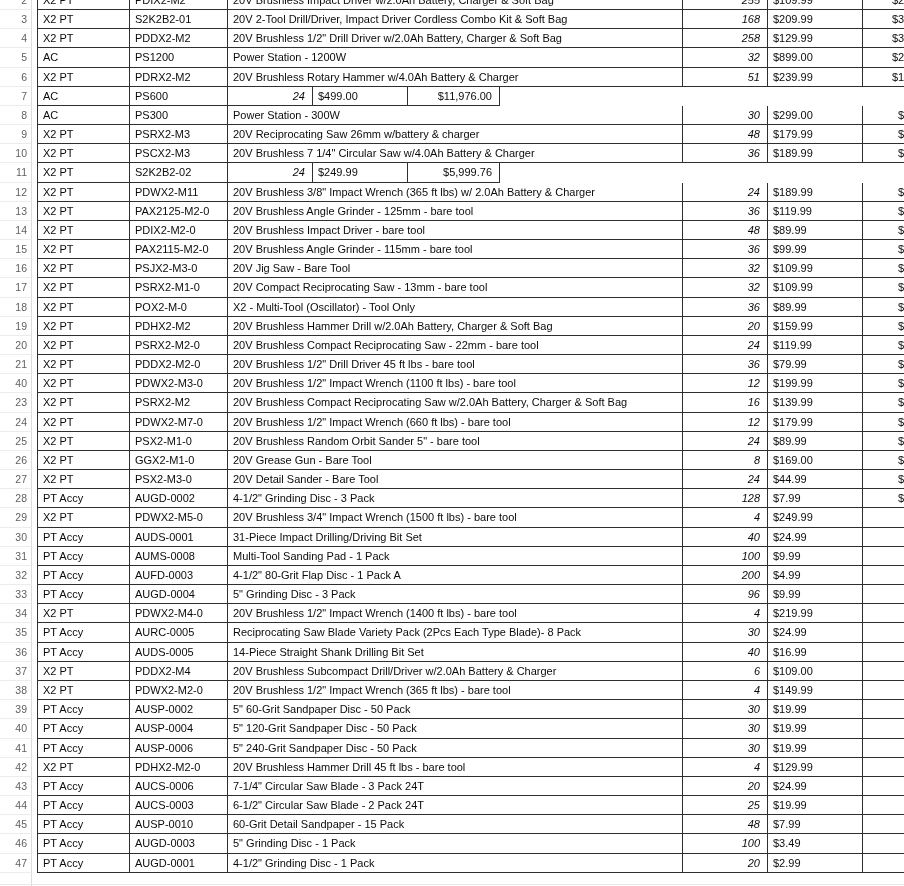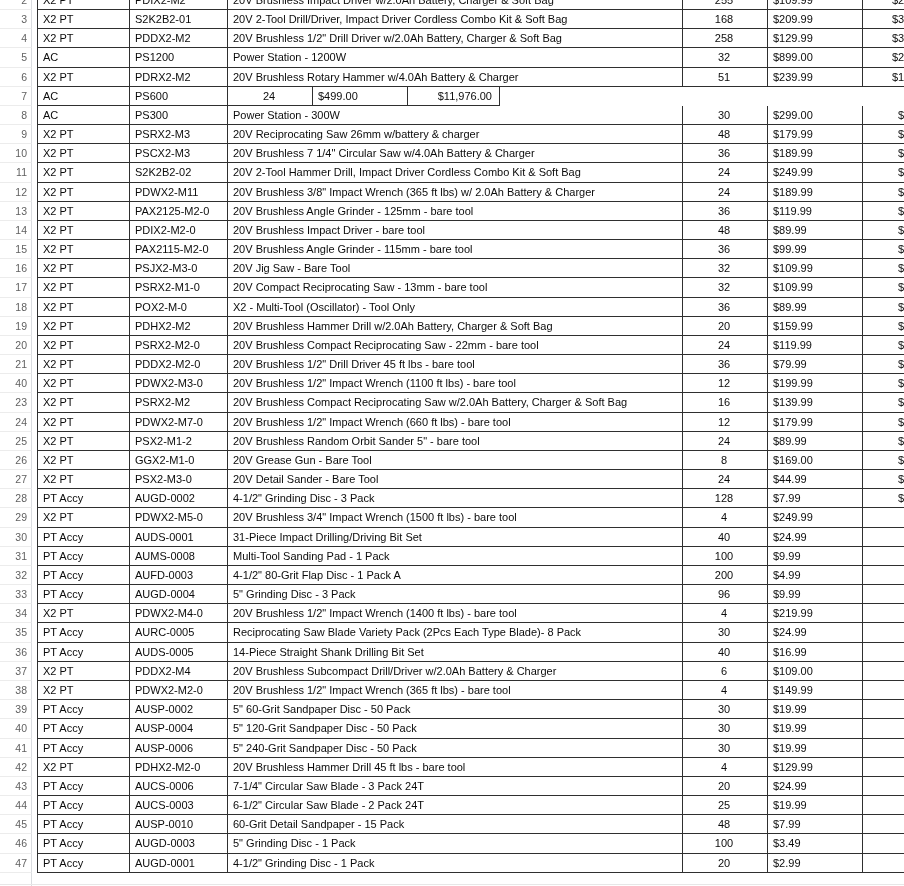--- a/index.html
+++ b/index.html
@@ -12,21 +12,21 @@
   .cell{box-sizing:border-box;height:19.18px;line-height:18.4px;font-size:11px;color:#0b0b0b;
         white-space:nowrap;overflow:hidden;border-right:1px solid #2f2f2f;border-bottom:1px solid #2f2f2f;
         padding:0 5px;background:#ffffff;}
   .rownum{box-sizing:border-box;width:32px;height:19.18px;line-height:18.4px;font-size:10.5px;color:#616161;
           text-align:right;padding:0 4px 0 0;border-right:1px solid #dadce0;border-bottom:1px solid #ececec;
           background:#ffffff;}
   .gap{width:5px;background:#ffffff;}
   .c-cat{width:93px;border-left:1px solid #2f2f2f;}
   .c-sku{width:98px;}
   .c-desc{width:455px;}
-  .c-qty{width:85px;text-align:center;padding-right:7px;}
+  .c-qty{width:85px;text-align:right;padding-right:7px;font-style:italic;}
   .c-price{width:95px;padding-right:7px;}
   .c-total{width:92px;text-align:right;padding-right:7px;}
 </style>
 </head>
 <body>
 
 <div class="sheet">
   <div class="v-gridline"></div>
   <div class="h-gridline"></div>
 
@@ -127,21 +127,20 @@
       <div class="cell c-qty">36</div>
       <div class="cell c-price">$189.99</div>
       <div class="cell c-total">$6,839.64</div>
     </div>
 
     <div class="row">
       <div class="rownum">11</div>
       <div class="gap"></div>
       <div class="cell c-cat">X2 PT</div>
       <div class="cell c-sku">S2K2B2-02</div>
-      <div class="cell c-desc">20V 2-Tool Hammer Drill, Impact Driver Cordless Combo Kit &amp; Soft Bag</div>
       <div class="cell c-qty">24</div>
       <div class="cell c-price">$249.99</div>
       <div class="cell c-total">$5,999.76</div>
     </div>
 
     <div class="row">
       <div class="rownum">12</div>
       <div class="gap"></div>
       <div class="cell c-cat">X2 PT</div>
       <div class="cell c-sku">PDWX2-M11</div>
@@ -280,21 +279,21 @@
       <div class="cell c-desc">20V Brushless 1/2" Impact Wrench (660 ft lbs) - bare tool</div>
       <div class="cell c-qty">12</div>
       <div class="cell c-price">$179.99</div>
       <div class="cell c-total">$2,159.88</div>
     </div>
 
     <div class="row">
       <div class="rownum">25</div>
       <div class="gap"></div>
       <div class="cell c-cat">X2 PT</div>
-      <div class="cell c-sku">PSX2-M1-2</div>
+      <div class="cell c-sku">PSX2-M1-0</div>
       <div class="cell c-desc">20V Brushless Random Orbit Sander 5" - bare tool</div>
       <div class="cell c-qty">24</div>
       <div class="cell c-price">$89.99</div>
       <div class="cell c-total">$2,159.76</div>
     </div>
 
     <div class="row">
       <div class="rownum">26</div>
       <div class="gap"></div>
       <div class="cell c-cat">X2 PT</div>

